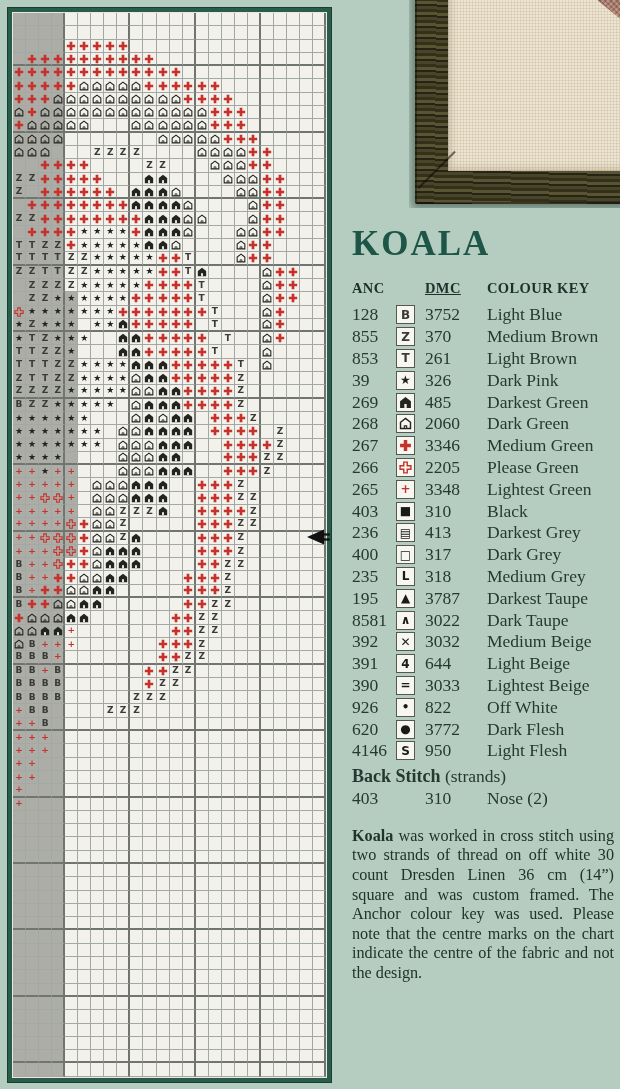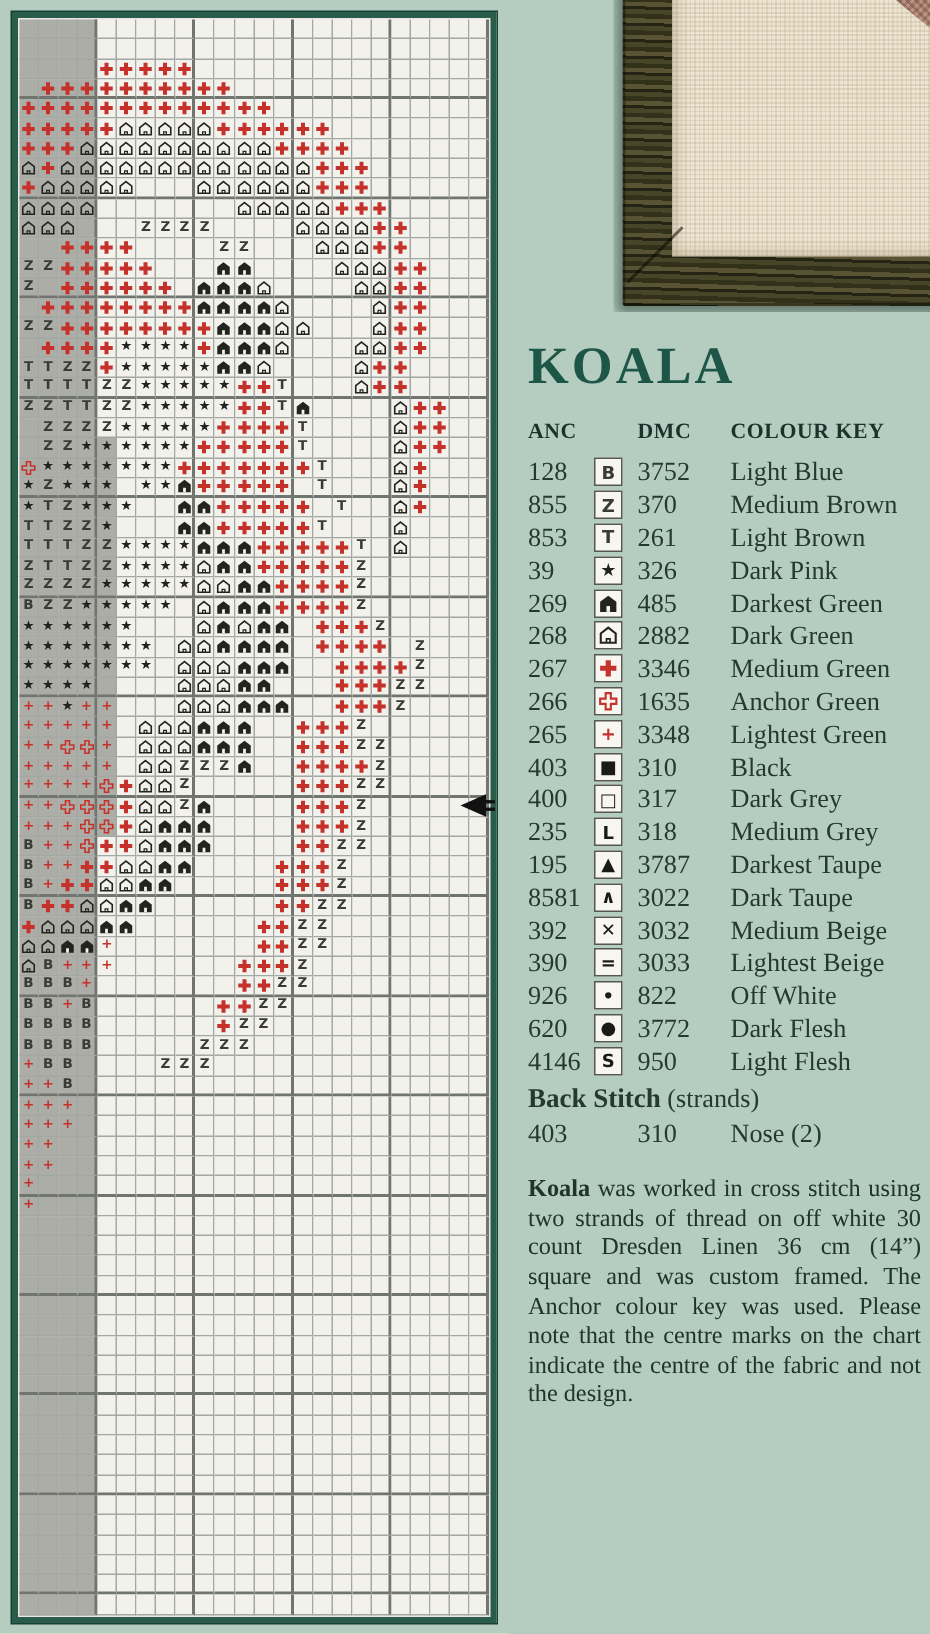--- a/index.html
+++ b/index.html
@@ -73,21 +73,21 @@
   .key{position:absolute;left:352px;top:224px;width:262px;color:#263832;}
   .key h1{
     font-size:35px;font-weight:600;letter-spacing:2px;margin:0 0 16px;
     color:var(--title-green,#1d5547);font-family:"Liberation Serif",serif;
   }
   .key-head{
     display:grid;grid-template-columns:46px 27px 62px 1fr;
     font-weight:bold;font-size:14.5px;letter-spacing:.4px;color:#1c312b;
     margin-bottom:7px;
   }
-  .key-head span:nth-child(2){grid-column:3;}
+  .key-head span:nth-child(2){grid-column:3;text-decoration:underline;}
   .key-head span:nth-child(3){grid-column:4;}
   .key-row{
     display:grid;grid-template-columns:46px 27px 62px 1fr;
     align-items:center;height:21.8px;font-size:17.5px;
   }
   .sym-box{
     width:19px;height:19px;box-sizing:border-box;margin-left:-2px;
     background:#f7f6f1;border:1px solid #55584f;
     display:flex;align-items:center;justify-content:center;
   }
@@ -4660,60 +4660,68 @@
         <span>Darkest Green</span>
       </div>
       <div class="key-row">
         <span>268</span>
         <span class="sym-box">
           <svg viewBox="0 0 12 12">
             <path d="M6 1.3 10.6 4.9V10.6H1.4V4.9Z" fill="none" stroke="#24241f" stroke-width="1.3"></path>
             <path d="M4.9 10.6V8.2h2.2v2.4" fill="none" stroke="#24241f" stroke-width="1"></path>
           </svg>
         </span>
-        <span>2882</span>
+        <span>2060</span>
         <span>Dark Green</span>
       </div>
       <div class="key-row">
         <span>267</span>
         <span class="sym-box">
           <svg viewBox="0 0 12 12">
             <path d="M4.4 1h3.2v3.4H11v3.2H7.6V11H4.4V7.6H1V4.4h3.4Z" fill="#c5322b"></path>
           </svg>
         </span>
         <span>3346</span>
         <span>Medium Green</span>
       </div>
       <div class="key-row">
         <span>266</span>
         <span class="sym-box">
           <svg viewBox="0 0 12 12">
             <path d="M4.4 1h3.2v3.4H11v3.2H7.6V11H4.4V7.6H1V4.4h3.4Z" fill="none" stroke="#c5322b" stroke-width="1.3"></path>
           </svg>
         </span>
-        <span>1635</span>
-        <span>Anchor Green</span>
+        <span>2205</span>
+        <span>Please Green</span>
       </div>
       <div class="key-row">
         <span>265</span>
         <span class="sym-box">
           <span class="sym-letter" style="color:#c5322b">+</span>
         </span>
         <span>3348</span>
         <span>Lightest Green</span>
       </div>
       <div class="key-row">
         <span>403</span>
         <span class="sym-box">
           <span class="sym-letter" style="color:#1a1a18">■</span>
         </span>
         <span>310</span>
         <span>Black</span>
       </div>
       <div class="key-row">
+        <span>236</span>
+        <span class="sym-box">
+          <span class="sym-letter" style="color:#1a1a18">▤</span>
+        </span>
+        <span>413</span>
+        <span>Darkest Grey</span>
+      </div>
+      <div class="key-row">
         <span>400</span>
         <span class="sym-box">
           <span class="sym-letter" style="color:#1a1a18">□</span>
         </span>
         <span>317</span>
         <span>Dark Grey</span>
       </div>
       <div class="key-row">
         <span>235</span>
         <span class="sym-box">
@@ -4738,20 +4746,28 @@
         <span>3022</span>
         <span>Dark Taupe</span>
       </div>
       <div class="key-row">
         <span>392</span>
         <span class="sym-box">
           <span class="sym-letter" style="color:#1a1a18">✕</span>
         </span>
         <span>3032</span>
         <span>Medium Beige</span>
+      </div>
+      <div class="key-row">
+        <span>391</span>
+        <span class="sym-box">
+          <span class="sym-letter" style="color:#1a1a18">4</span>
+        </span>
+        <span>644</span>
+        <span>Light Beige</span>
       </div>
       <div class="key-row">
         <span>390</span>
         <span class="sym-box">
           <span class="sym-letter" style="color:#1a1a18">=</span>
         </span>
         <span>3033</span>
         <span>Lightest Beige</span>
       </div>
       <div class="key-row">

